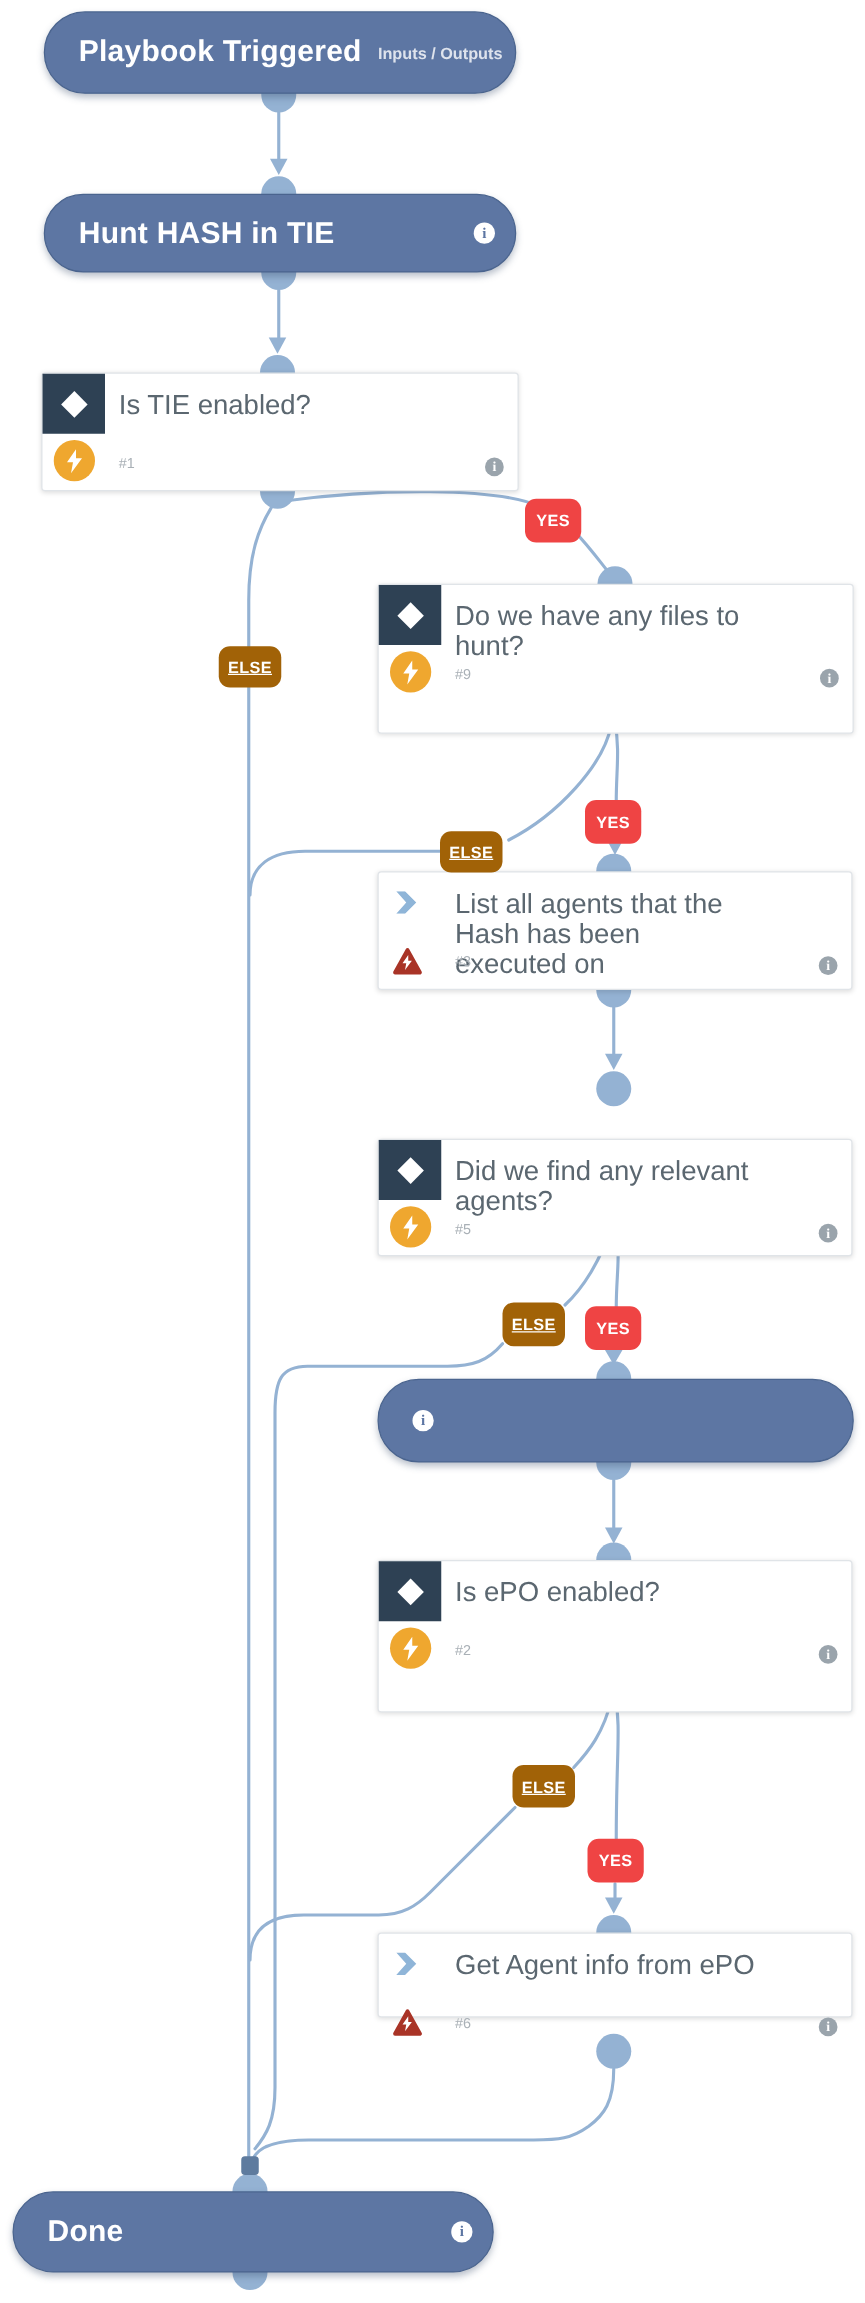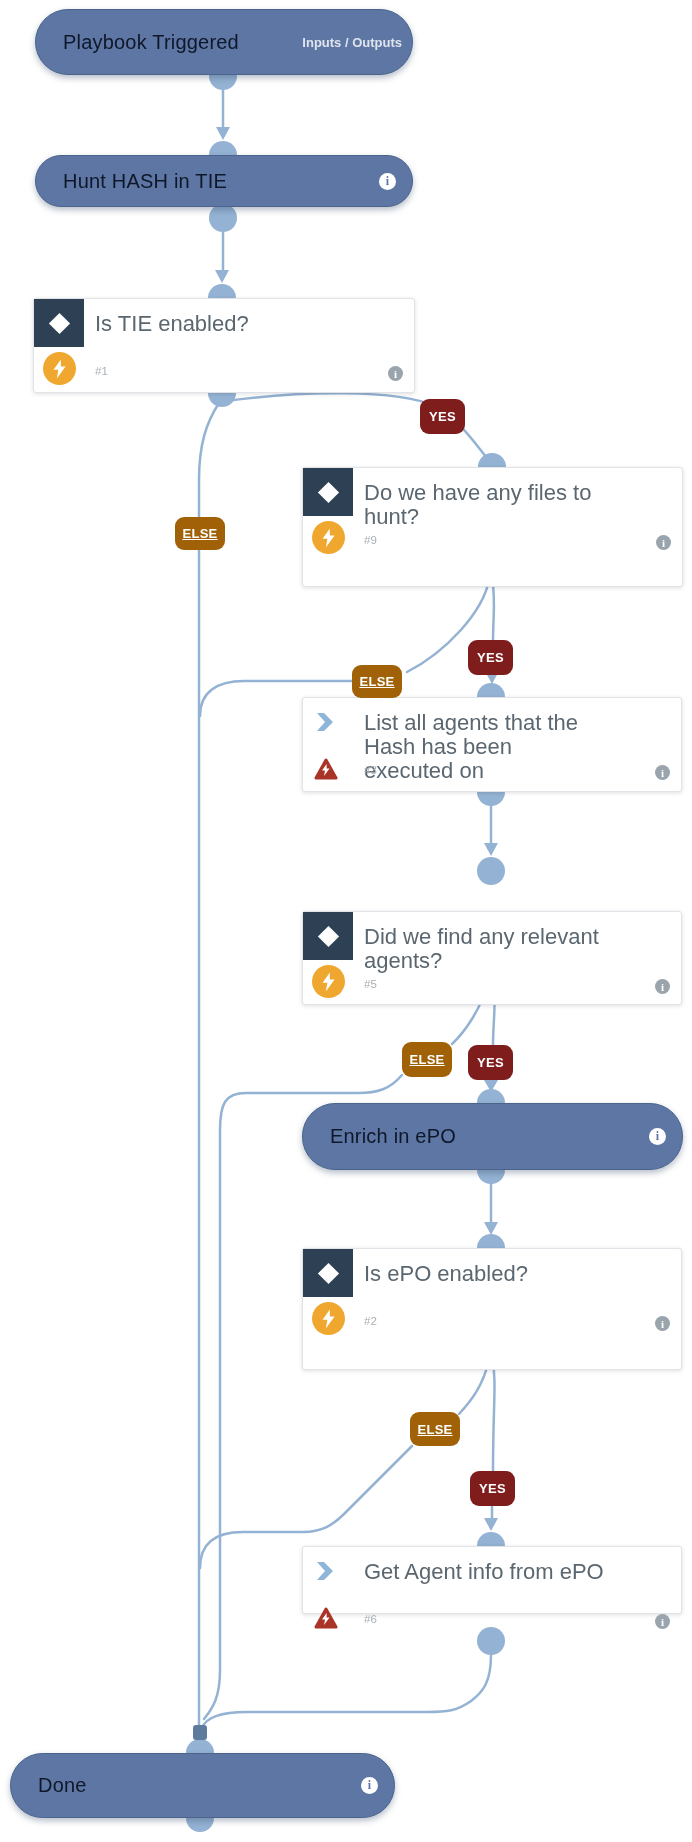--- a/index.html
+++ b/index.html
@@ -12,21 +12,21 @@
 
   
   .pill{
     position:absolute;box-sizing:border-box;
     background:#5d76a3;border:1px solid #4a648e;border-radius:33px;
     box-shadow:0 3px 6px rgba(50,70,100,.35);
     display:flex;align-items:center;
     padding:0 16px 0 27px;
   }
   .pill-title{
-    font-size:20px;font-weight:400;color:#0f172a;letter-spacing:.2px;
+    font-size:24px;font-weight:700;color:#ffffff;letter-spacing:.2px;
     flex:1 1 auto;white-space:nowrap;
   }
   .pill-link{
     font-size:13px;font-weight:600;color:rgba(255,255,255,.8);
     white-space:nowrap;cursor:pointer;margin-right:-6px;
   }
 
   
   .card{
     position:absolute;box-sizing:border-box;background:#ffffff;
@@ -65,21 +65,21 @@
   .pill-info{
     position:relative;width:17px;height:17px;background:#ffffff;flex:0 0 auto;
   }
   .pill-info::before{color:#5d76a3;font-size:12px;}
 
   
   .badge{
     position:absolute;border-radius:9px;display:flex;align-items:center;justify-content:center;
     font-size:13px;font-weight:bold;color:#ffffff;letter-spacing:.3px;
   }
-  .badge.yes{background:#7f1d1d;}
+  .badge.yes{background:#ef4444;}
   .badge.else{background:#a16207;text-decoration:underline;}
 </style>
 </head>
 <body>
 
 <div class="canvas">
 
   <svg class="edges" width="692" height="1842" viewBox="0 0 692 1842">
     <g stroke="#94b2d3" stroke-width="2.5" fill="none" stroke-linecap="round">
 
@@ -146,21 +146,21 @@
     </g>
 
     <rect x="193" y="1725" width="14" height="15" rx="3" fill="#5e7b9e"></rect>
   </svg>
 
   <div class="pill" style="left:35px;top:9px;width:378px;height:66px">
     <span class="pill-title">Playbook Triggered</span>
     <span class="pill-link">Inputs / Outputs</span>
   </div>
 
-  <div class="pill" style="left:35px;top:155px;width:378px;height:52px">
+  <div class="pill" style="left:35px;top:155px;width:378px;height:63px">
     <span class="pill-title">Hunt HASH in TIE</span>
     <span class="info-icon pill-info"></span>
   </div>
 
   <div class="card" style="left:33px;top:298px;width:382px;height:95px">
     <div class="head-square">
         <span class="diamond"></span>
       </div>
     <div class="card-title">Is TIE enabled?</div>
     <span class="circle-icon">
@@ -211,21 +211,20 @@
     <span class="circle-icon">
       <svg width="16" height="20" viewBox="0 0 20 24">
           <polygon points="11,0 2,13 8,13 6,24 17,9 11,9" fill="#ffffff"></polygon>
         </svg>
     </span>
     <span class="task-num">#5</span>
     <span class="info-icon card-info"></span>
   </div>
 
   <div class="pill" style="left:302px;top:1103px;width:381px;height:67px">
-    <span class="pill-title">Enrich in ePO</span>
     <span class="info-icon pill-info"></span>
   </div>
 
   <div class="card" style="left:302px;top:1248px;width:380px;height:122px">
     <div class="head-square">
         <span class="diamond"></span>
       </div>
     <div class="card-title">Is ePO enabled?</div>
     <span class="circle-icon">
       <svg width="16" height="20" viewBox="0 0 20 24">

